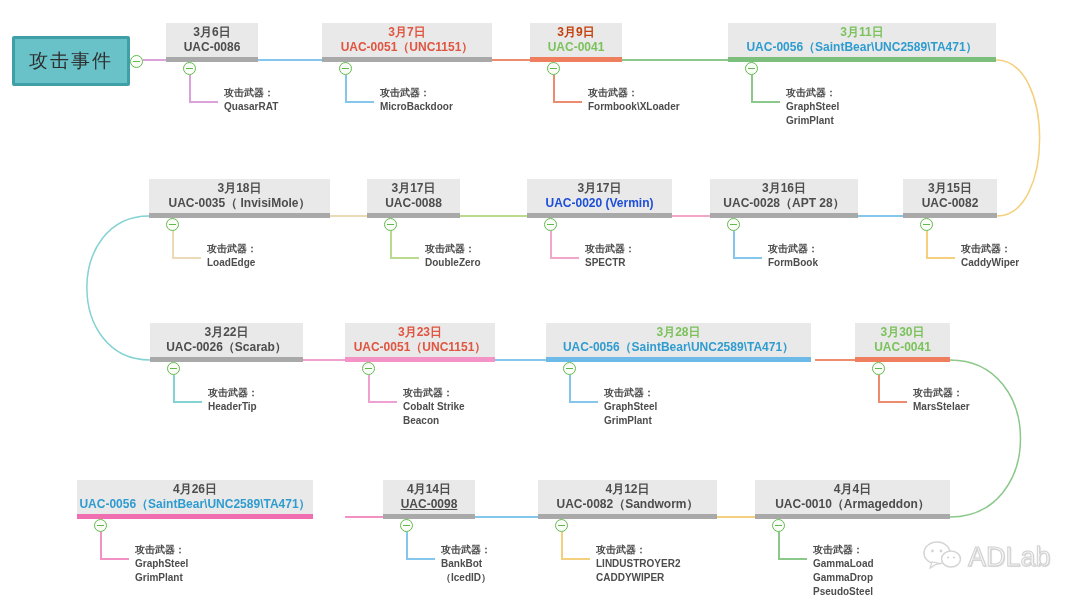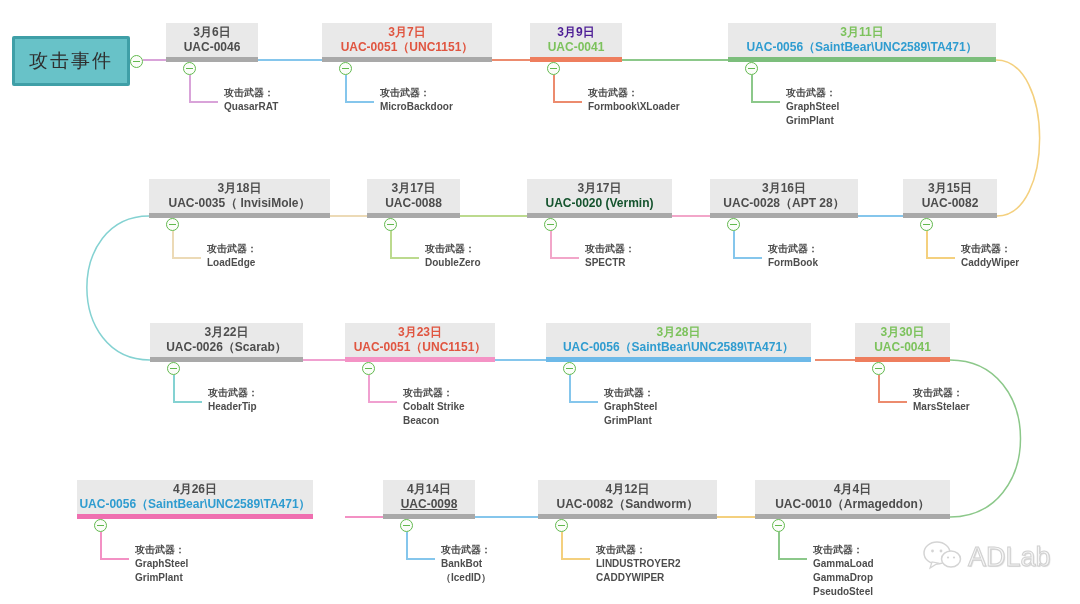--- a/index.html
+++ b/index.html
@@ -51,21 +51,21 @@
   <div class="seg" style="left: 717px; top: 516px; width: 38px; background: rgb(244, 208, 126);"></div>
   <div class="seg" style="left: 475px; top: 516px; width: 63px; background: rgb(133, 198, 236);"></div>
   <div class="seg" style="left: 345px; top: 516px; width: 38px; background: rgb(243, 145, 196);"></div>
 
   <div class="root" style="left:12px;top:36px;width:118px;height:50px;">攻击事件</div>
   <div class="minus" style="left:130px;top:55px;"></div>
 
   <div class="event" style="left:166px;top:23px;width:92px;">
     <div class="ebox">
       <div style="color: rgb(77, 77, 77);">3月6日</div>
-      <div style="color: rgb(77, 77, 77);">UAC-0046</div>
+      <div style="color: rgb(77, 77, 77);">UAC-0086</div>
     </div>
     <div class="ebar" style="background: rgb(169, 169, 169);"></div>
     <div class="minus"></div>
     <div class="cv" style="background: rgb(217, 163, 217);"></div>
     <div class="ch" style="background: rgb(217, 163, 217);"></div>
     <div class="weapon">
       <div>攻击武器：</div>
       <div class="wnames">QuasarRAT</div>
     </div>
   </div>
@@ -80,21 +80,21 @@
     <div class="cv" style="background: rgb(133, 198, 236);"></div>
     <div class="ch" style="background: rgb(133, 198, 236);"></div>
     <div class="weapon">
       <div>攻击武器：</div>
       <div class="wnames">MicroBackdoor</div>
     </div>
   </div>
 
   <div class="event" style="left:530px;top:23px;width:92px;">
     <div class="ebox">
-      <div style="color: #4c1d95;">3月9日</div>
+      <div style="color: #c2410c;">3月9日</div>
       <div style="color: rgb(124, 194, 92);">UAC-0041</div>
     </div>
     <div class="ebar" style="background: rgb(238, 126, 94);"></div>
     <div class="minus"></div>
     <div class="cv" style="background: rgb(236, 139, 110);"></div>
     <div class="ch" style="background: rgb(236, 139, 110);"></div>
     <div class="weapon">
       <div>攻击武器：</div>
       <div class="wnames">Formbook\XLoader</div>
     </div>
@@ -142,21 +142,21 @@
     <div class="ch" style="background: rgb(133, 198, 236);"></div>
     <div class="weapon">
       <div>攻击武器：</div>
       <div class="wnames">FormBook</div>
     </div>
   </div>
 
   <div class="event" style="left:527px;top:179px;width:145px;">
     <div class="ebox">
       <div style="color: rgb(77, 77, 77);">3月17日</div>
-      <div style="color: #14532d;">UAC-0020 (Vermin)</div>
+      <div style="color: #1d4ed8;">UAC-0020 (Vermin)</div>
     </div>
     <div class="ebar" style="background: rgb(169, 169, 169);"></div>
     <div class="minus"></div>
     <div class="cv" style="background: rgb(242, 166, 201);"></div>
     <div class="ch" style="background: rgb(242, 166, 201);"></div>
     <div class="weapon">
       <div>攻击武器：</div>
       <div class="wnames">SPECTR</div>
     </div>
   </div>

